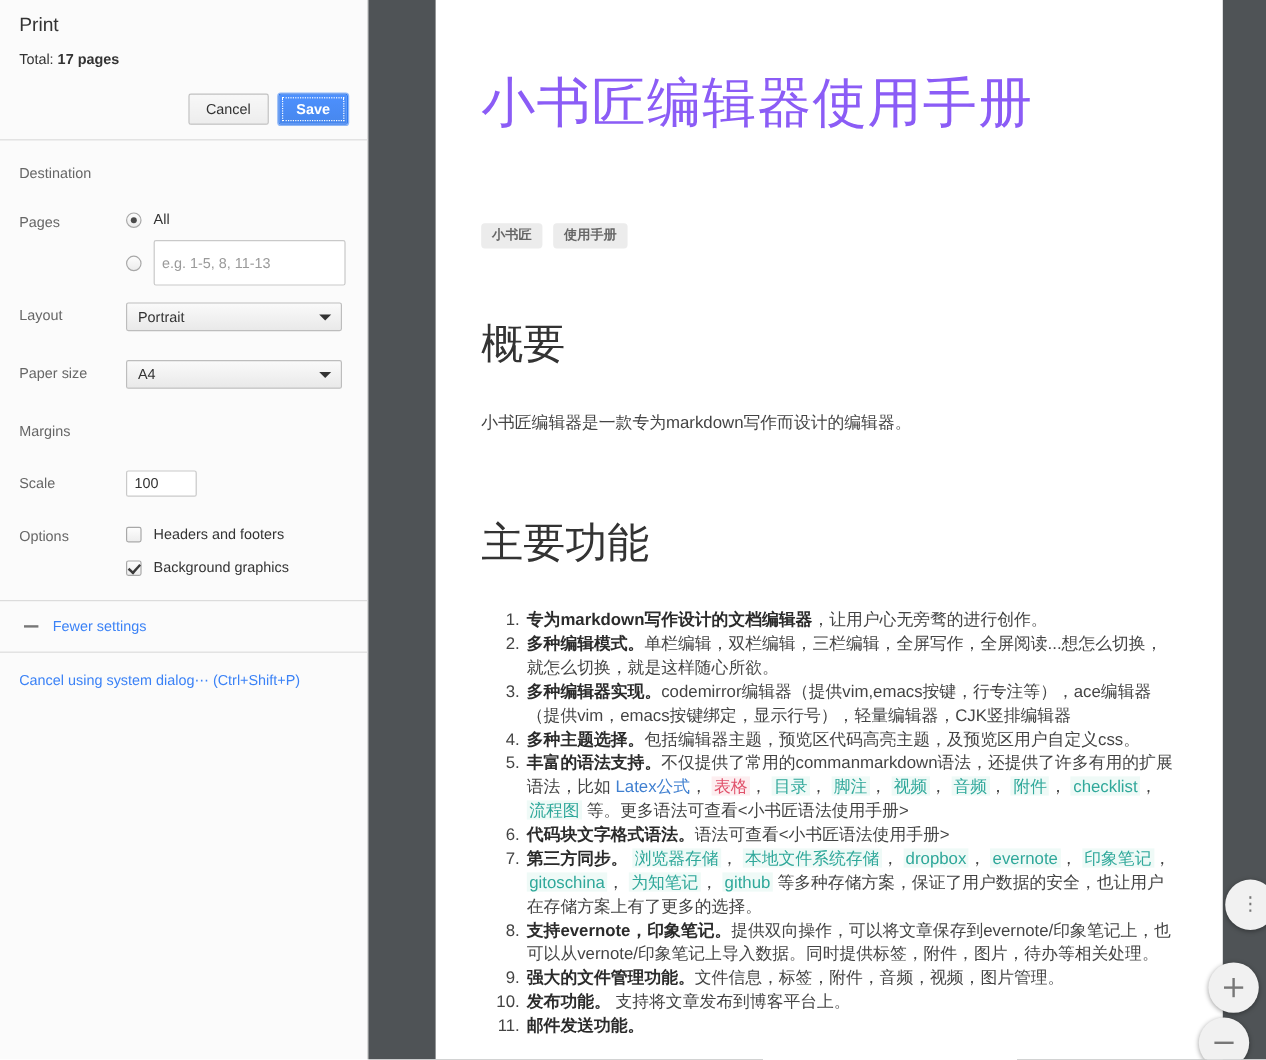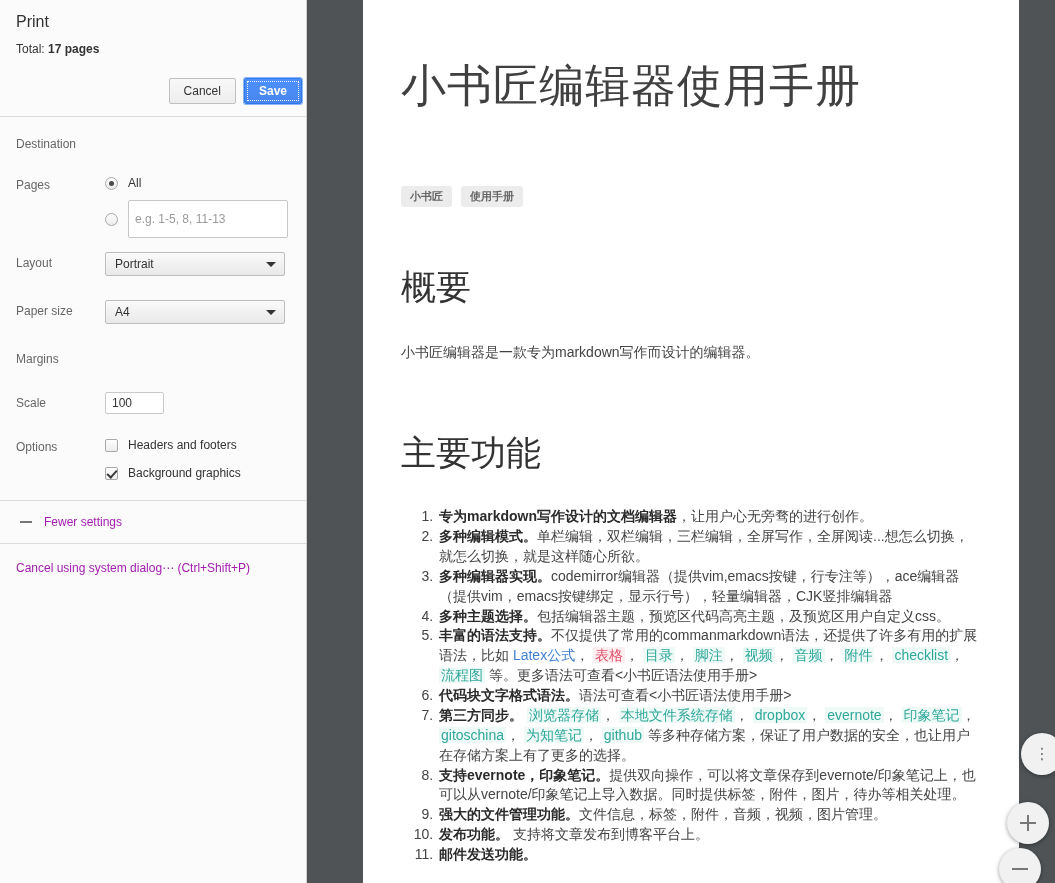--- a/index.html
+++ b/index.html
@@ -23,21 +23,21 @@
   .pp-title {
     font-size: 16px; color: #333; font-weight: 400;
     margin: 0 0 10px 0; line-height: 20px;
   }
   .pp-total {
     font-size: 12px; color: #333; margin: 0;
   }
   .pp-total b { font-weight: bold; }
   .pp-actions {
     display: flex; justify-content: flex-end; gap: 8px;
-    padding: 12px 4px 12px 16px;
+    padding: 12px 16px 12px 16px;
   }
   .btn {
     font-family: "Liberation Sans", sans-serif;
     font-size: 12px;
     padding: 4px 14px;
     border-radius: 2px;
     cursor: pointer;
     line-height: 16px;
   }
   .btn-cancel {
@@ -186,21 +186,21 @@
 
   .fewer-row {
     display: flex; align-items: center; gap: 12px;
     padding: 14px 16px;
   }
   .minus-icon {
     width: 12px; height: 2px; background: #777;
     margin-left: 4px; flex: 0 0 12px;
   }
   .link {
-    color: #a21caf; font-size: 12px; cursor: pointer;
+    color: #3b82f6; font-size: 12px; cursor: pointer;
   }
   .sys-dialog-row { padding: 14px 16px; }
 
   
   .preview-area {
     position: absolute; left: 307px; top: 0;
     width: 748px; height: 883px;
     background: #4f5356;
     overflow: hidden;
   }
@@ -209,21 +209,21 @@
     width: 656px; min-height: 883px;
     background: #ffffff;
   }
   .page-inner {
     padding: 58px 38px 0 38px;
     color: #333;
   }
   .doc-h1 {
     font-size: 45px;
     font-weight: normal;
-    color: #404040;
+    color: #8b5cf6;
     margin: 0;
     line-height: 1.25;
     letter-spacing: 1px;
   }
   .tags { margin-top: 38px; display: flex; gap: 9px; }
   .tag {
     background: #ececec;
     color: #666;
     font-size: 11px;
     padding: 4px 9px;

